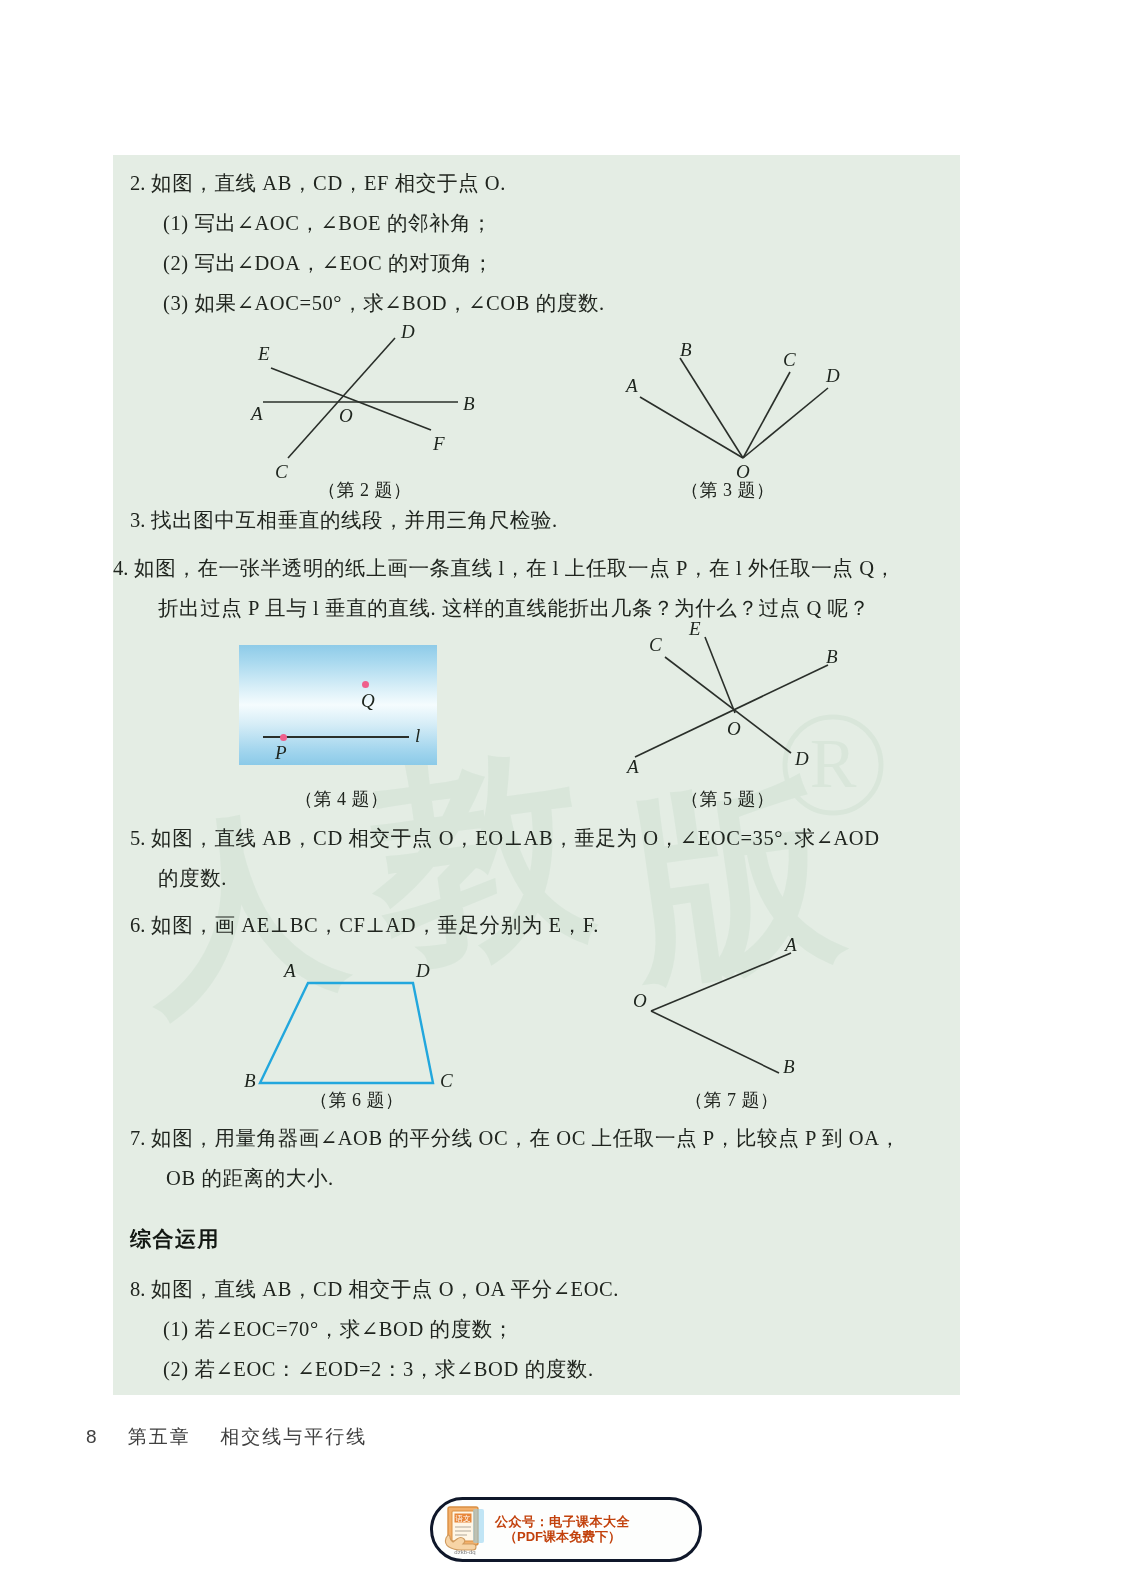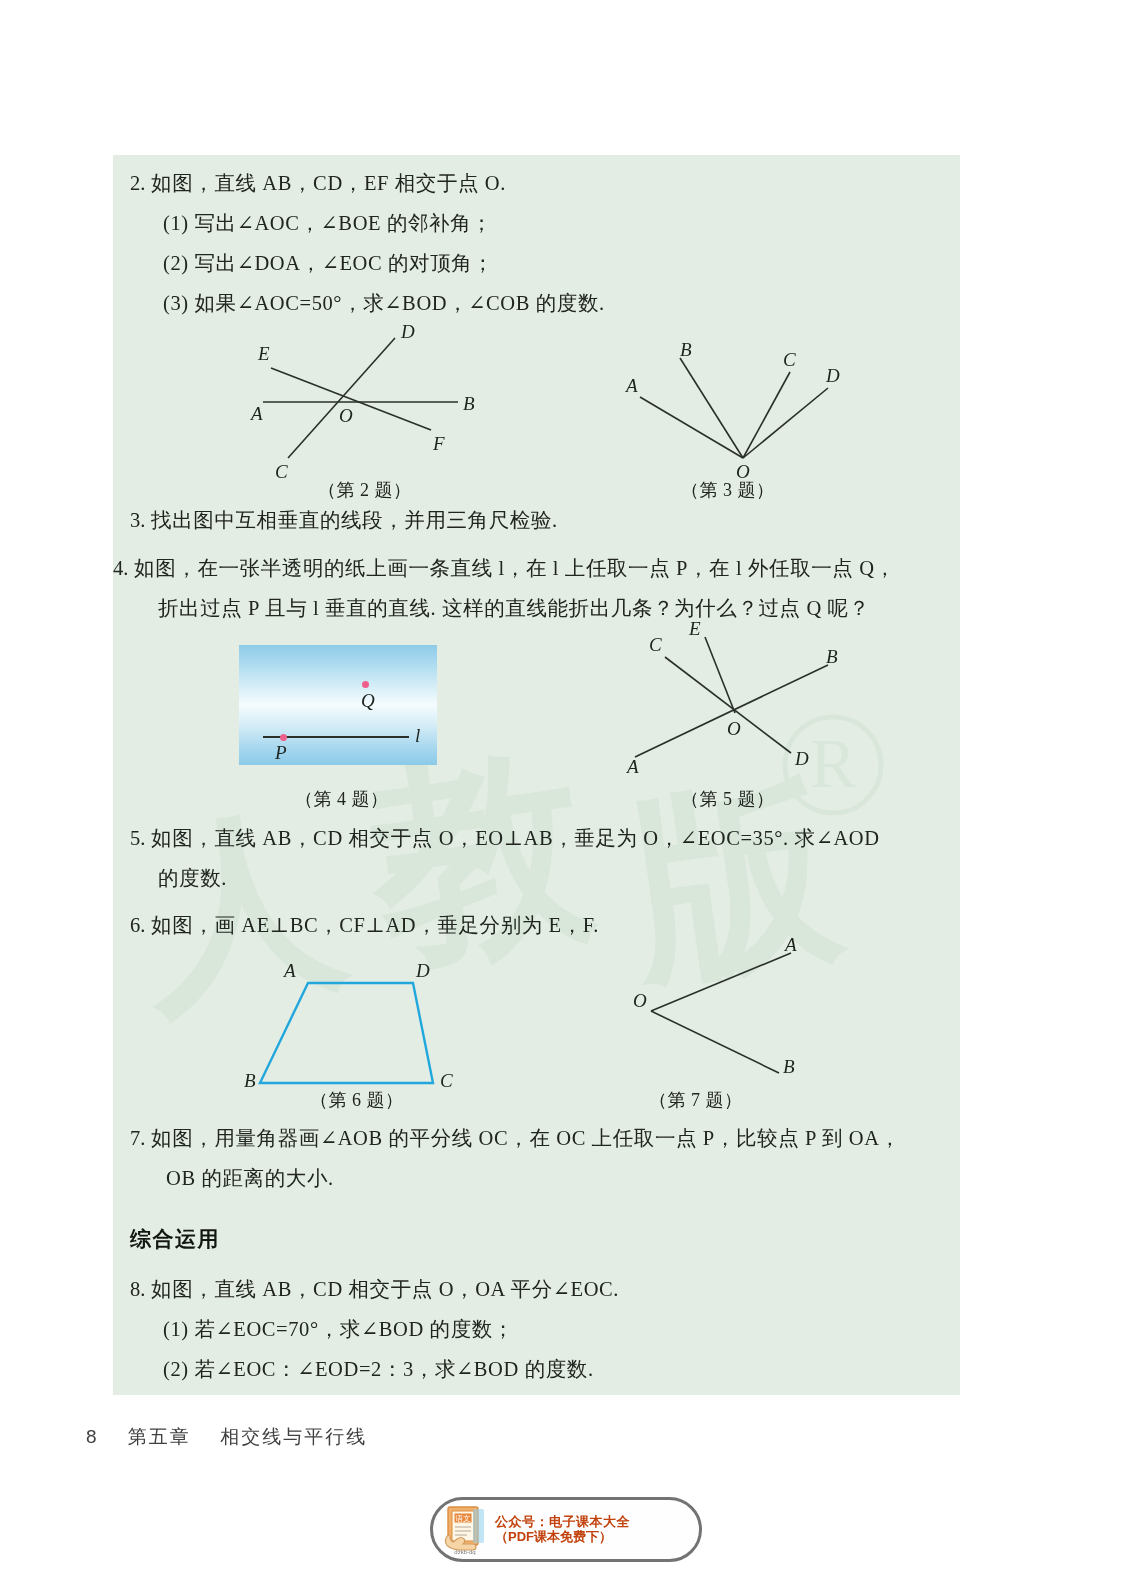--- a/index.html
+++ b/index.html
@@ -105,27 +105,28 @@
   #footer .pg { margin-right: 26px; font-weight: normal; }
   #footer .chap { letter-spacing: 2px; margin-right: 24px; }
 
   
   #promo-badge {
     position: absolute;
     left: 430px;
     top: 1497px;
     width: 272px;
     height: 65px;
-    border: 3px solid #737373;
+    border: 3px solid #0f172a;
     border-radius: 33px;
     background: #fdfefd;
     display: flex;
     align-items: center;
     box-sizing: border-box;
     padding-left: 10px;
+    text-align: center;
   }
   #promo-icon {
     width: 46px; height: 50px;
     flex: 0 0 auto;
     position: relative;
     margin-right: 6px;
   }
   #promo-text {
     font-family: Liberation Sans, sans-serif;
     font-weight: bold;
@@ -265,21 +266,21 @@
 
   <div class="fig" style="left:520px; top:790px;">
     <svg width="215" height="140">
       <line x1="18" y1="66" x2="158" y2="8" stroke="#2a2f2a" stroke-width="1.6"></line>
       <line x1="18" y1="66" x2="146" y2="128" stroke="#2a2f2a" stroke-width="1.6"></line>
       <text class="lbl" x="152" y="6">A</text>
       <text class="lbl" x="0" y="62">O</text>
       <text class="lbl" x="150" y="128">B</text>
     </svg>
   </div>
-  <div class="caption" style="left:536px; top:933px;">（第 7 题）</div>
+  <div class="caption" style="left:572px; top:933px;">（第 7 题）</div>
 
   <div class="qline" style="left:17px; top:973px;">
     <span class="qnum">7.</span>
     <span>如图，用量角器画∠AOB 的平分线 OC，在 OC 上任取一点 P，比较点 P 到 OA，</span>
   </div>
   <div class="qline" style="left:45px; top:1013px;margin-left:8px;">OB 的距离的大小.</div>
 
   <div class="section-head" style="left:17px; top:1070px;">综合运用</div>
 
   <div class="qline" style="left:17px; top:1124px;">

